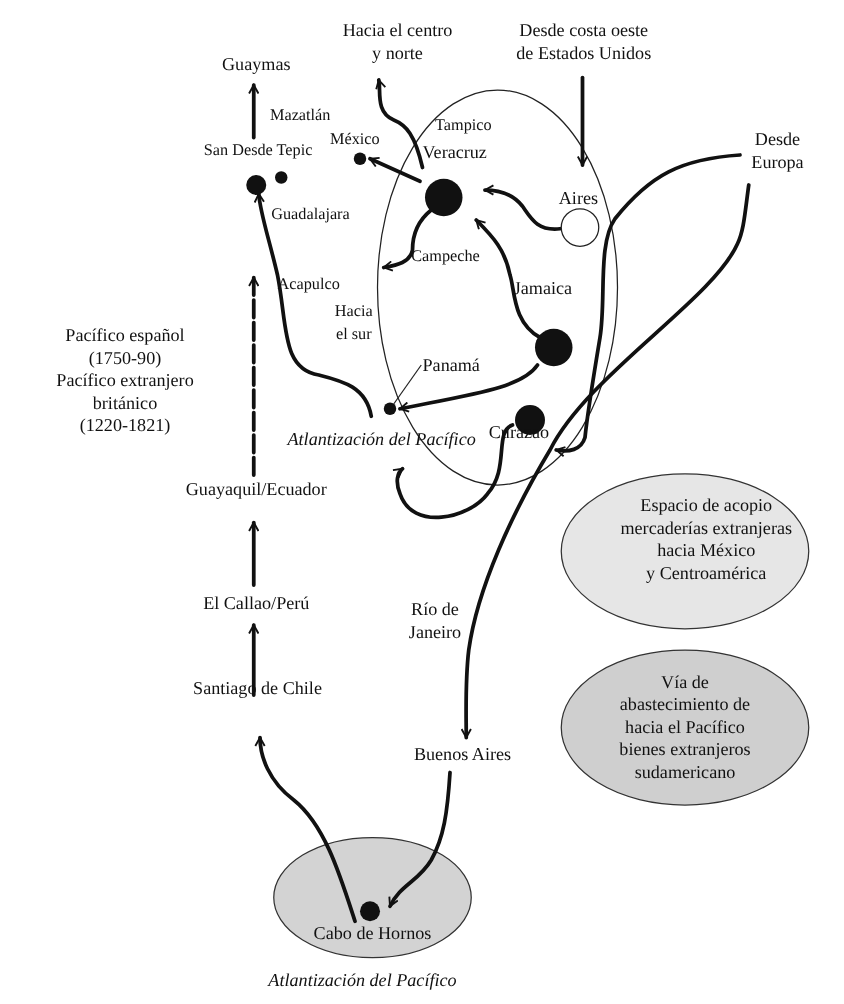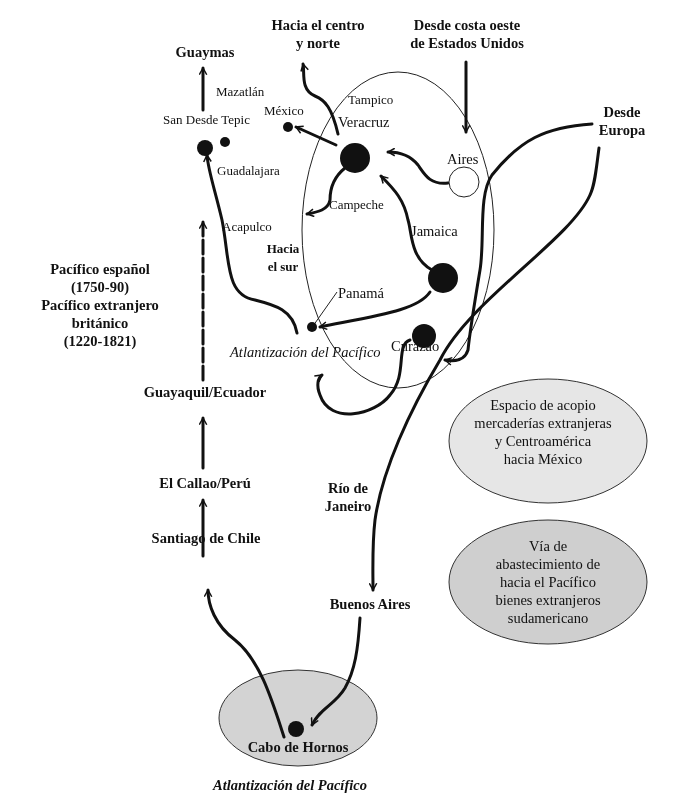--- a/index.html
+++ b/index.html
@@ -2,21 +2,21 @@
 <html><head>
 <meta charset="utf-8">
 <style>
   html, body { margin:0; padding:0; background:#ffffff; }
   body { width:675px; height:803px; position:relative; overflow:hidden;
          font-family:"Liberation Serif","DejaVu Serif",serif; color:#111; }
   svg { position:absolute; left:0; top:0; }
   .lbl { position:absolute; font-size:14.5px; line-height:18px; white-space:nowrap; text-align:center; }
   .sm { font-size:13px; }
   .it { font-style:italic; }
-  .c { transform:translateX(-50%);font-weight:bold; }
+  .c { transform:translateX(-50%); }
   .legend { position:absolute; text-align:center; font-size:14.5px; line-height:18px; }
 </style>
 </head>
 <body>
 
 <svg width="675" height="803" viewBox="0 0 675 803">
   <defs>
     <marker id="ah" viewBox="0 0 12 12" refX="10" refY="6" markerWidth="9" markerHeight="9" orient="auto" markerUnits="userSpaceOnUse">
       <path d="M1,1 L10,6 L1,11" fill="none" stroke="#111" stroke-width="2"></path>
     </marker>
@@ -111,30 +111,30 @@
   <div>(1220-1821)</div>
 </div>
 <div class="lbl it" style="left:230px;top:343px">Atlantización del Pacífico</div>
 <div class="lbl" style="left:391px;top:337px">Curazao</div>
 <div class="lbl c" style="left:205px;top:383px">Guayaquil/Ecuador</div>
 <div class="lbl c" style="left:205px;top:474px">El Callao/Perú</div>
 <div class="lbl c" style="left:348px;top:479px">
   <div>Río de</div>
   <div>Janeiro</div>
 </div>
-<div class="lbl c" style="left:206px;top:529px">Santiago de Chile</div>
+<div class="lbl c" style="left:206px;top:542px">Santiago de Chile</div>
 <div class="lbl c" style="left:370px;top:595px">Buenos Aires</div>
 <div class="lbl c" style="left:298px;top:738px">Cabo de Hornos</div>
 <div class="lbl it c" style="left:290px;top:776px">Atlantización del Pacífico</div>
 
-<div class="legend" style="left:444px;top:396px;width:198px">
+<div class="legend" style="left:466px;top:396px;width:198px">
   <div>Espacio de acopio</div>
   <div>mercaderías extranjeras</div>
+  <div>hacia México</div>
   <div>y Centroamérica</div>
-  <div>hacia México</div>
 </div>
 <div class="legend" style="left:449px;top:537px;width:198px">
   <div>Vía de</div>
   <div>abastecimiento de</div>
   <div>hacia el Pacífico</div>
   <div>bienes extranjeros</div>
   <div>sudamericano</div>
 </div>
 
 </body></html>

